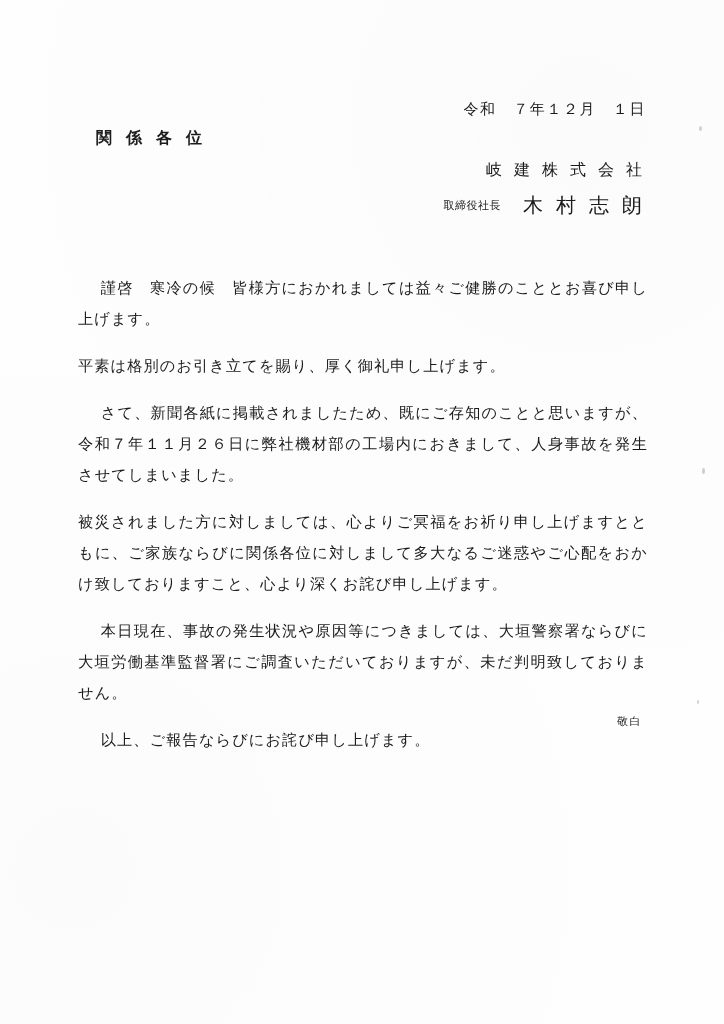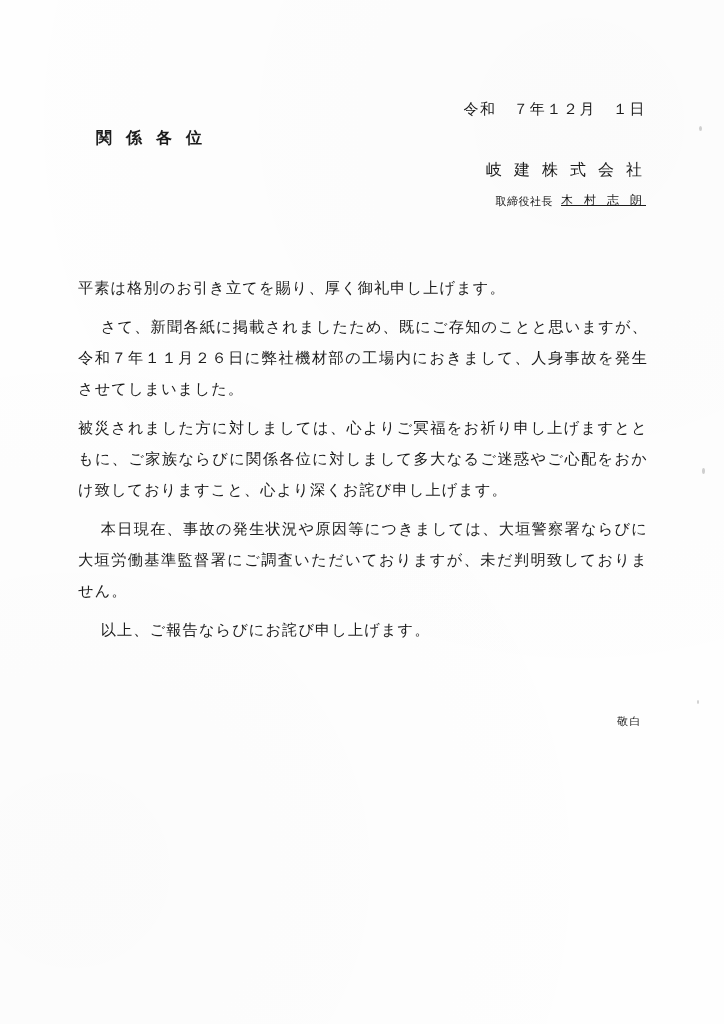--- a/index.html
+++ b/index.html
@@ -65,52 +65,51 @@
     white-space: nowrap;
     margin-left: 24px;
   }
 
   .signer {
     position: absolute;
     right: 78px;
     top: 192px;
     white-space: nowrap;
     display: flex;
-    align-items: flex-end;
-    gap: 8px;
+    align-items: center;
+    gap: 22px;
   }
   .signer .title {
     font-size: 11px;
     letter-spacing: 0.5px;
   }
   .signer .name {
-    font-size: 12px;
+    font-size: 20px;
     letter-spacing: 4px;
-    text-decoration: underline;
   }
 
   .body {
     position: absolute;
     left: 78px;
     top: 272px;
     width: 570px;
     font-size: 15.2px;
     line-height: 31px;
     letter-spacing: 1.1px;
     text-align: justify;
     text-justify: inter-character;
   }
   .para {
     margin: 0 0 0 0;
   }
   .para.indent {
     text-indent: 1.5em;
   }
   .para + .para {
-    margin-top: 8px;
+    margin-top: 16px;
   }
 
   .closing {
     position: absolute;
     right: 82px;
     top: 714px;
     font-size: 11px;
     letter-spacing: 1.5px;
   }
 
@@ -138,20 +137,21 @@
     <div class="addressee">関 係 各 位</div>
 
     <div class="company">岐 建 株 式 会 社</div>
 
     <div class="signer">
       <span class="title">取締役社長</span>
       <span class="name">木 村 志 朗</span>
     </div>
 
     <div class="body">
+      <p class="para indent">謹啓　寒冷の候　皆様方におかれましては益々ご健勝のこととお喜び申し上げます。</p>
       <p class="para">平素は格別のお引き立てを賜り、厚く御礼申し上げます。</p>
       <p class="para indent">さて、新聞各紙に掲載されましたため、既にご存知のことと思いますが、令和７年１１月２６日に弊社機材部の工場内におきまして、人身事故を発生させてしまいました。</p>
       <p class="para">被災されました方に対しましては、心よりご冥福をお祈り申し上げますとともに、ご家族ならびに関係各位に対しまして多大なるご迷惑やご心配をおかけ致しておりますこと、心より深くお詫び申し上げます。</p>
       <p class="para indent">本日現在、事故の発生状況や原因等につきましては、大垣警察署ならびに大垣労働基準監督署にご調査いただいておりますが、未だ判明致しておりません。</p>
       <p class="para indent">以上、ご報告ならびにお詫び申し上げます。</p>
     </div>
 
     <div class="closing">敬白</div>
 
     <span class="speck s1"></span>

